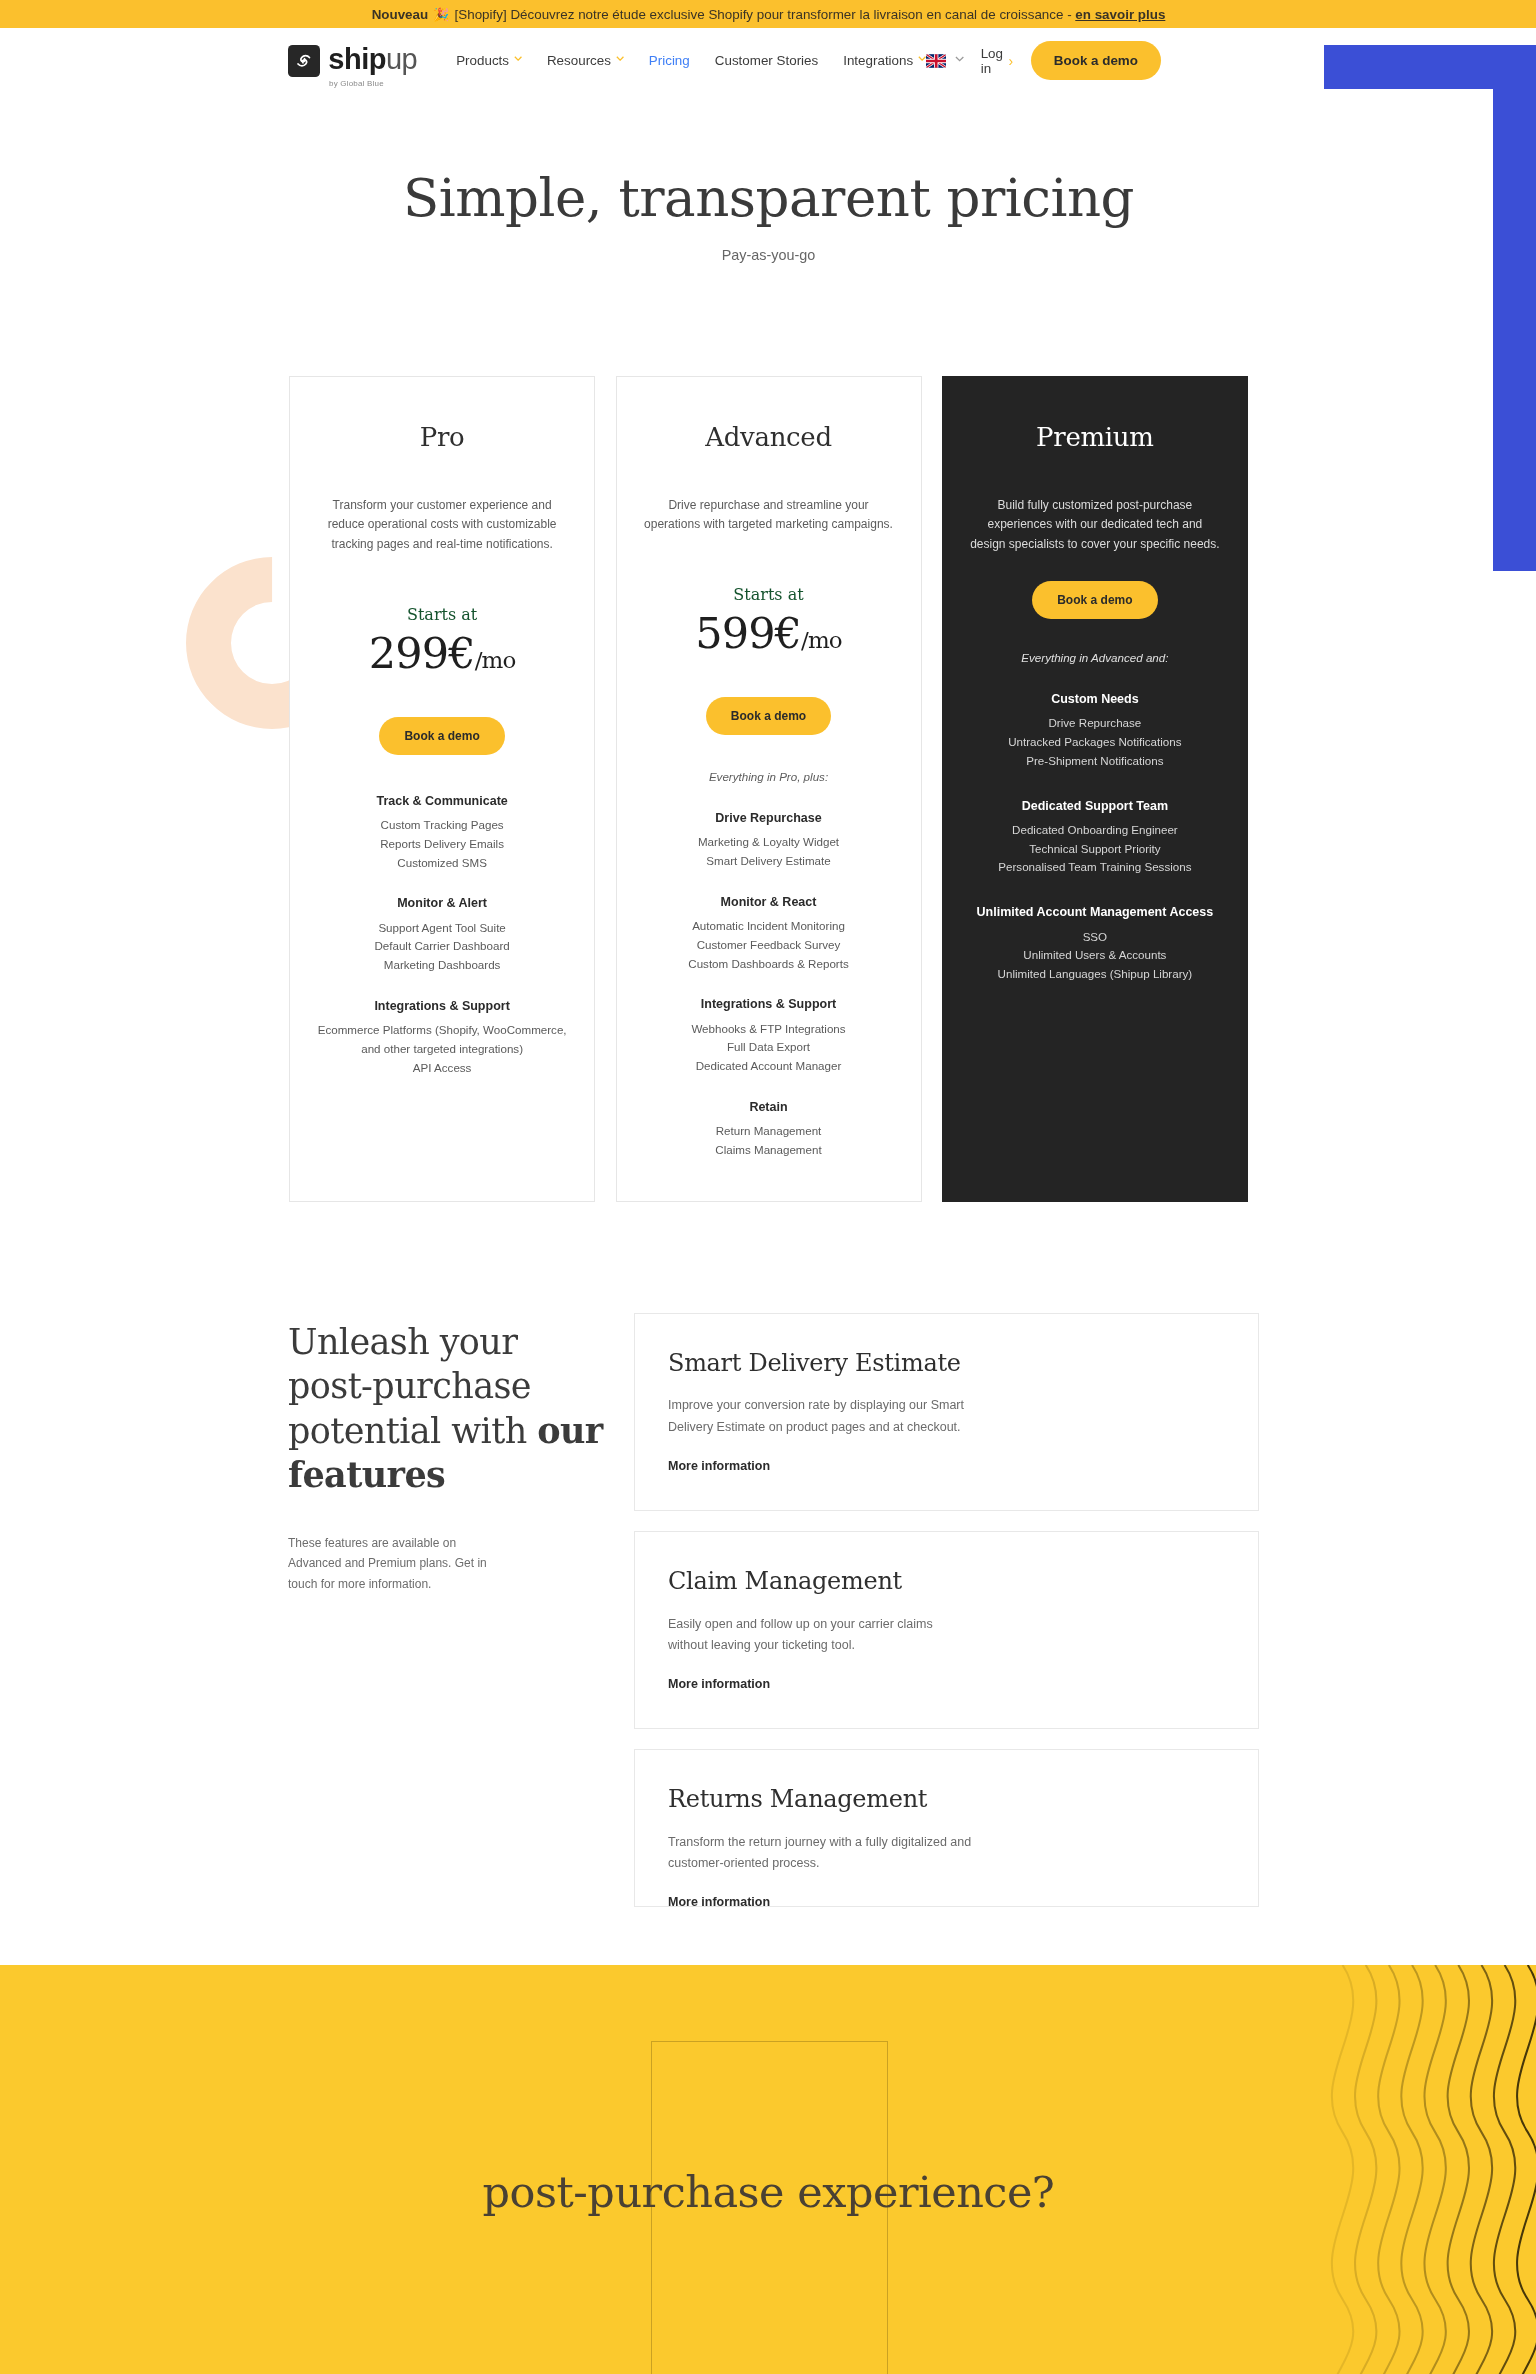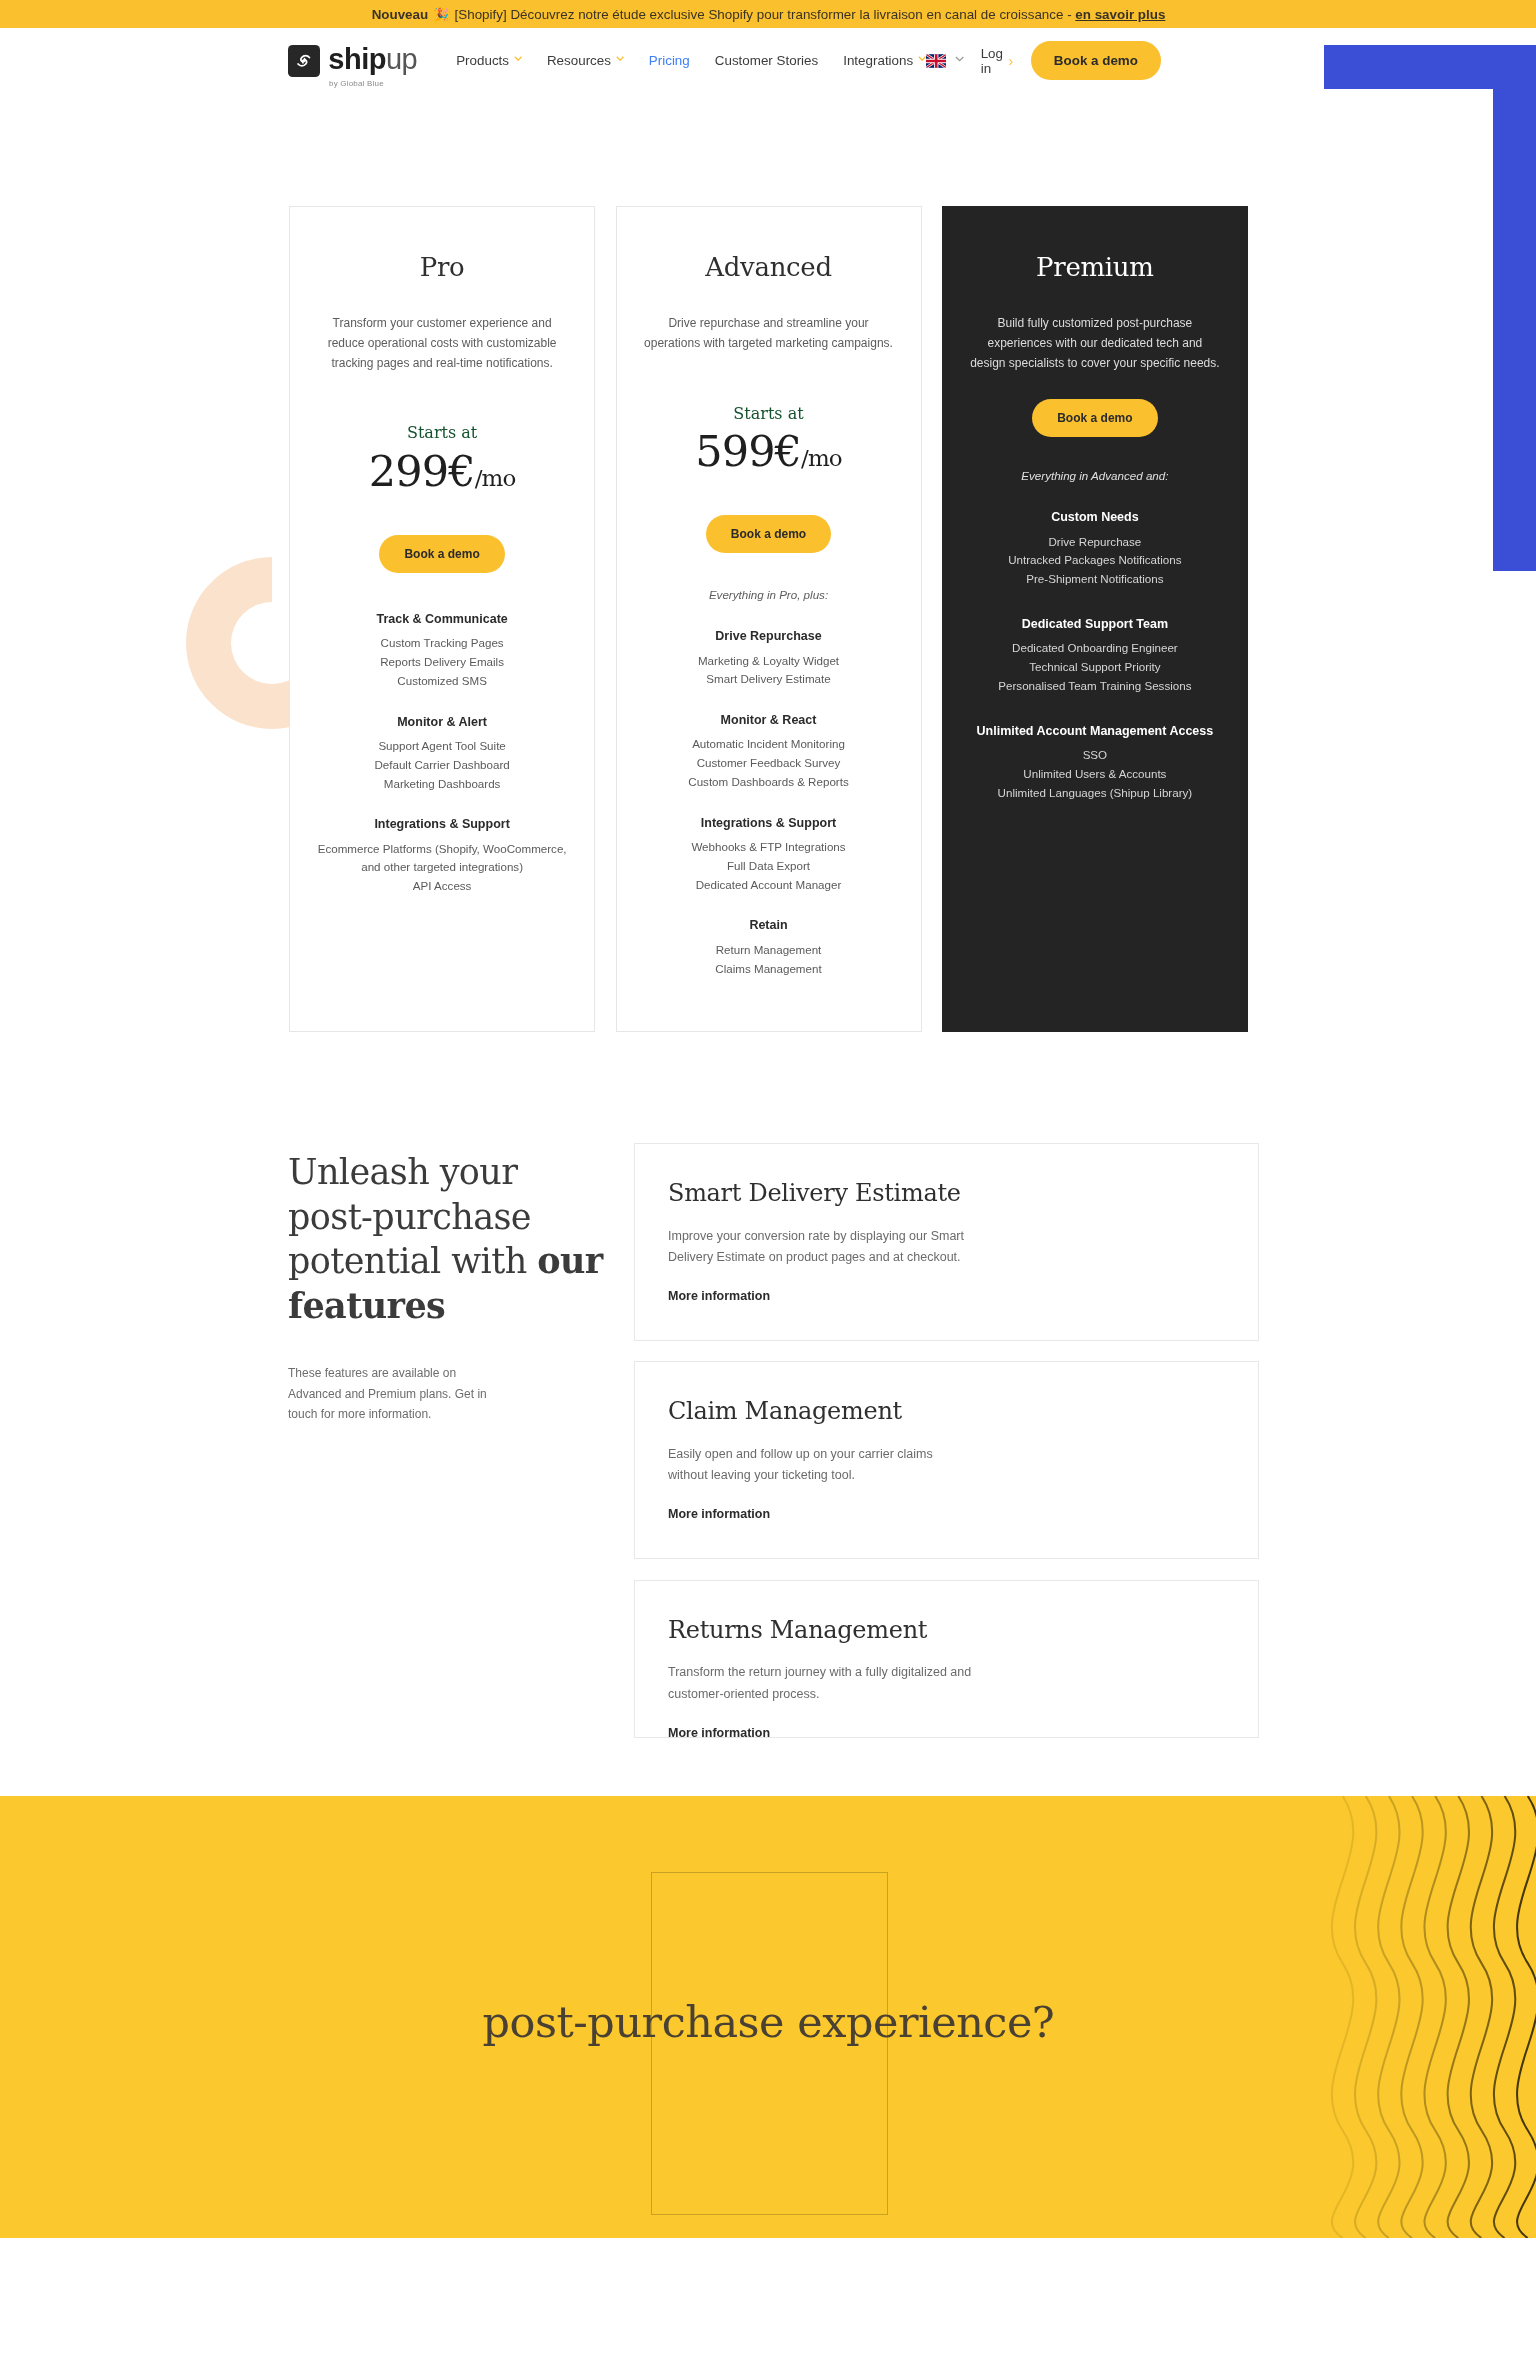--- a/index.html
+++ b/index.html
@@ -109,21 +109,21 @@
     padding: 45px 20.4px 37px;
     text-align: center;
   }
   .card.dark { background: #242424; border-color: #242424; color: #f2f2f2; }
   .card h2 {
     font-family: "DejaVu Serif", serif; font-weight: 400;
     font-size: 26px; color: #2f2f2f; letter-spacing: -0.3px;
   }
   .card.dark h2 { color: #ffffff; }
   .card .desc {
-    margin-top: 32px; font-size: 12px; line-height: 1.65; color: #5c5c5c; padding: 0 5.6px;
+    margin-top: 44px; font-size: 12px; line-height: 1.65; color: #5c5c5c; padding: 0 5.6px;
   }
   .card.dark .desc { color: #dcdcdc; }
   .starts { margin-top: 50px; font-family: "DejaVu Serif", serif; font-size: 16px; color: #14532d; }
   .price {
     margin-top: 3.7px; font-family: "DejaVu Serif", serif;
     font-size: 43px; color: #1f1f1f; letter-spacing: -0.9px;
   }
   .price .per { font-size: 23px; }
   .card .cta-wrap { margin-top: 39px; }
   .card.dark .cta-wrap { margin-top: 26px; }
@@ -269,20 +269,24 @@
         </div>
         <div class="login">
           <span>Log in</span>
           <span class="arr">›</span>
         </div>
         <button class="btn-yellow">Book a demo</button>
       </div>
     </div>
   </header>
 
+  <section class="hero">
+    <h1>Simple, transparent pricing</h1>
+    <p>Pay-as-you-go</p>
+  </section>
 
   <section class="pricing">
 
     <div class="card">
       <h2>Pro</h2>
       <div class="desc">Transform your customer experience and reduce operational costs with customizable tracking pages and real-time notifications.</div>
       <div class="starts">Starts at</div>
       <div class="price">
         <span>299€</span><span class="per">/mo</span>
       </div>

